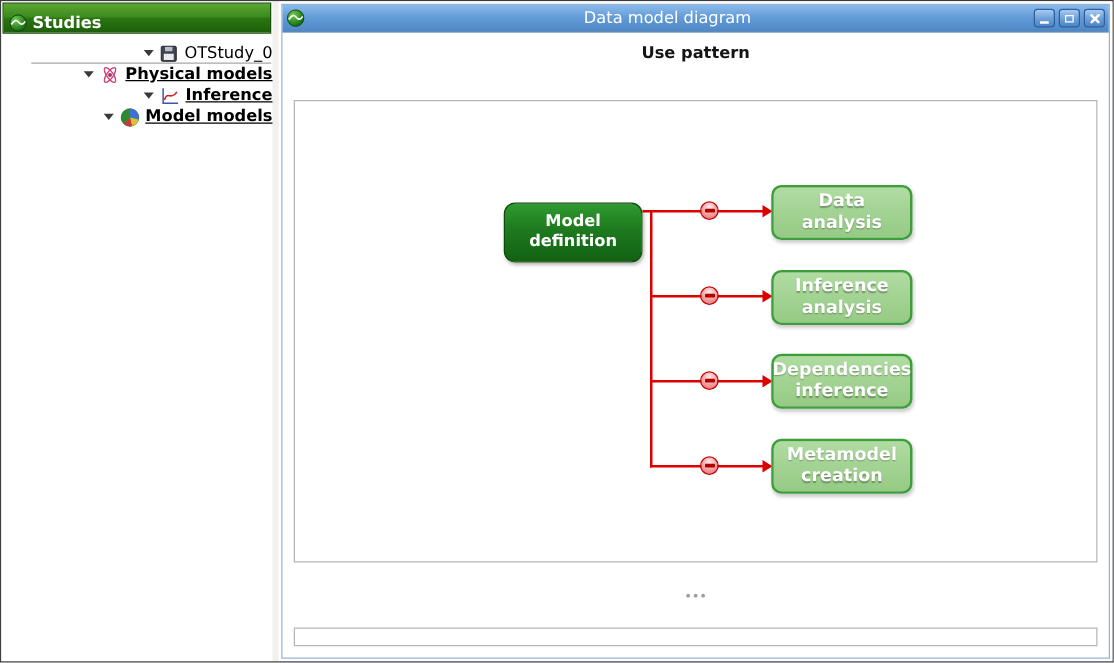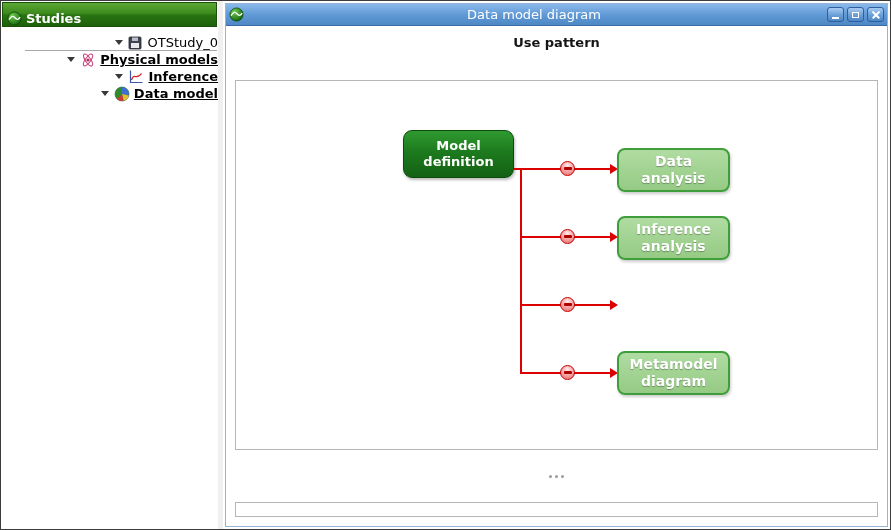--- a/index.html
+++ b/index.html
@@ -56,21 +56,21 @@
   .glyph-close::after  { transform:rotate(-45deg); }
   
   .win-body { flex:1; display:flex; flex-direction:column; overflow:hidden;gap:22px; }
   .heading { flex:none; text-align:center; font-weight:bold; font-size:13px; color:#151515; padding:9px 0 8px; }
   .diagram-frame { flex:none; margin:0 9px; height:368px; border:1px solid #b6b6b6; position:relative; background:#fff; }
   .h-splitter { flex:none; height:8px; display:flex; align-items:center; justify-content:center; gap:3px; }
   .h-splitter i { width:3px; height:3px; border-radius:50%; background:#9c9c9c; }
   .bottom-panel { flex:1; margin:0 9px 9px; border:1px solid #b6b6b6; background:#fff; }
   
   .model-box {
-    position:absolute; left:167px; top:49px; width:111px; height:48px; box-sizing:border-box;
+    position:absolute; left:167px; top:81px; width:111px; height:48px; box-sizing:border-box;
     border-radius:9px; border:1px solid #0c4a0d;
     background:linear-gradient(180deg,#2f9a30 0%,#1d7a1e 45%,#136113 100%);
     color:#fff; font-weight:bold; font-size:13px; line-height:1.25;
     display:flex; align-items:center; justify-content:center; text-align:center;
     white-space:pre-line; box-shadow:1px 2px 3px rgba(0,0,0,0.28); cursor:pointer;
   }
   .target-box {
     position:absolute; left:381px; width:113px; height:44px; box-sizing:border-box;
     border-radius:8px; border:2px solid #3f9e3c;
     background:linear-gradient(180deg,#b0dca2 0%,#95ca84 100%);
@@ -167,21 +167,21 @@
             <i class="tri-down"></i>
           </span>
         <span class="ticon">
           <svg width="16" height="16" viewBox="0 0 16 16">
             <circle cx="8" cy="8" r="7" fill="#2e8b2e" stroke="#1c5c1c" stroke-width="0.6"></circle>
             <path d="M8,8 L8,1 A7,7 0 0 1 14.8,9.5 Z" fill="#3f6fd4"></path>
             <path d="M8,8 L14.8,9.5 A7,7 0 0 1 9.5,14.8 Z" fill="#e0c030"></path>
             <path d="M8,8 L9.5,14.8 A7,7 0 0 1 3,13 Z" fill="#cc3b3b"></path>
           </svg>
         </span>
-        <span class="tlabel">Data model</span>
+        <span class="tlabel">Model models</span>
       </div>
 
 
     </div>
   </div>
 
   <div class="main-splitter"></div>
 
   <div class="right-area">
     <div class="subwindow">
@@ -232,22 +232,24 @@
 
           <div class="stop-icon s0"></div>
           <div class="stop-icon s1"></div>
           <div class="stop-icon s2"></div>
           <div class="stop-icon s3"></div>
 
           <div class="target-box t0">Data
 analysis</div>
           <div class="target-box t1">Inference
 analysis</div>
+          <div class="target-box t2">Dependencies
+inference</div>
           <div class="target-box t3">Metamodel
-diagram</div>
+creation</div>
 
         </div>
 
         <div class="h-splitter">
             <i></i>
             <i></i>
             <i></i>
           </div>
 
         <div class="bottom-panel"></div>

